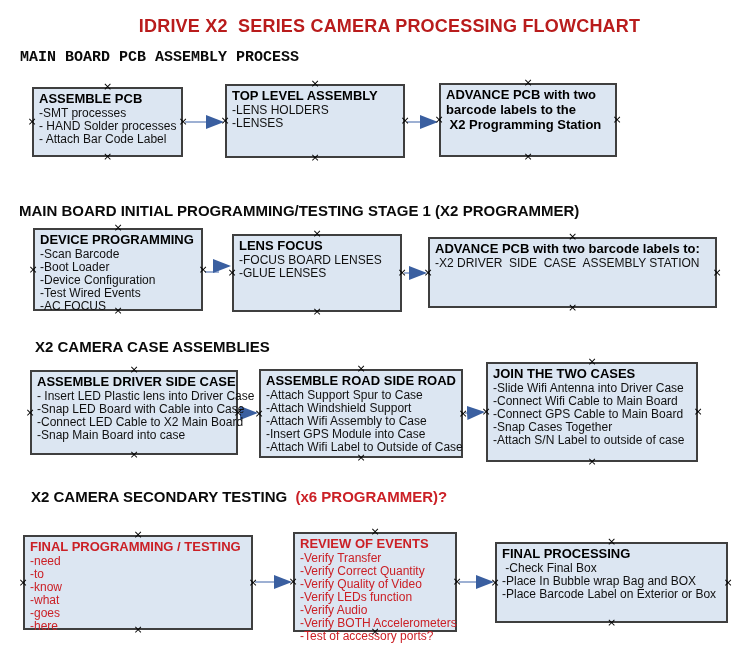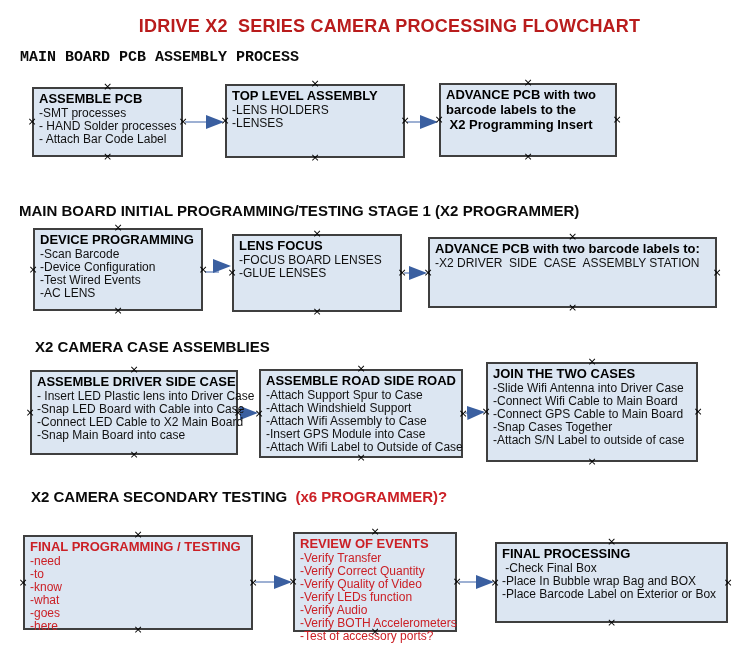--- a/index.html
+++ b/index.html
@@ -59,33 +59,34 @@
       <div class="box-item">-LENS HOLDERS</div>
       <div class="box-item">-LENSES</div>
       <span class="handle h-top">×</span>
       <span class="handle h-bottom">×</span>
       <span class="handle h-left">×</span>
       <span class="handle h-right">×</span>
     </div>
     <div class="box" style="left: 439px; top: 83px; width: 178px; height: 74px;">
       <div class="box-title" style="line-height: 15px;">ADVANCE PCB with two</div>
       <div class="box-title" style="line-height: 15px;">barcode labels to the</div>
-      <div class="box-title" style="line-height: 15px;"> X2 Programming Insert</div>
+      <div class="box-title" style="line-height: 15px;"> X2 Programming Station</div>
       <span class="handle h-top">×</span>
       <span class="handle h-bottom">×</span>
       <span class="handle h-left">×</span>
       <span class="handle h-right">×</span>
     </div>
     <div class="section-heading" style="left: 19px; top: 202px;"><span>MAIN BOARD INITIAL PROGRAMMING/TESTING STAGE 1 (X2 PROGRAMMER)</span></div>
     <div class="box" style="left: 33px; top: 228px; width: 170px; height: 83px;">
       <div class="box-title">DEVICE PROGRAMMING</div>
       <div class="box-item">-Scan Barcode</div>
+      <div class="box-item">-Boot Loader</div>
       <div class="box-item">-Device Configuration</div>
       <div class="box-item">-Test Wired Events</div>
-      <div class="box-item">-AC LENS</div>
+      <div class="box-item">-AC FOCUS</div>
       <span class="handle h-top">×</span>
       <span class="handle h-bottom">×</span>
       <span class="handle h-left">×</span>
       <span class="handle h-right">×</span>
     </div>
     <div class="box" style="left: 232px; top: 234px; width: 170px; height: 78px;">
       <div class="box-title">LENS FOCUS</div>
       <div class="box-item">-FOCUS BOARD LENSES</div>
       <div class="box-item">-GLUE LENSES</div>
       <span class="handle h-top">×</span>

